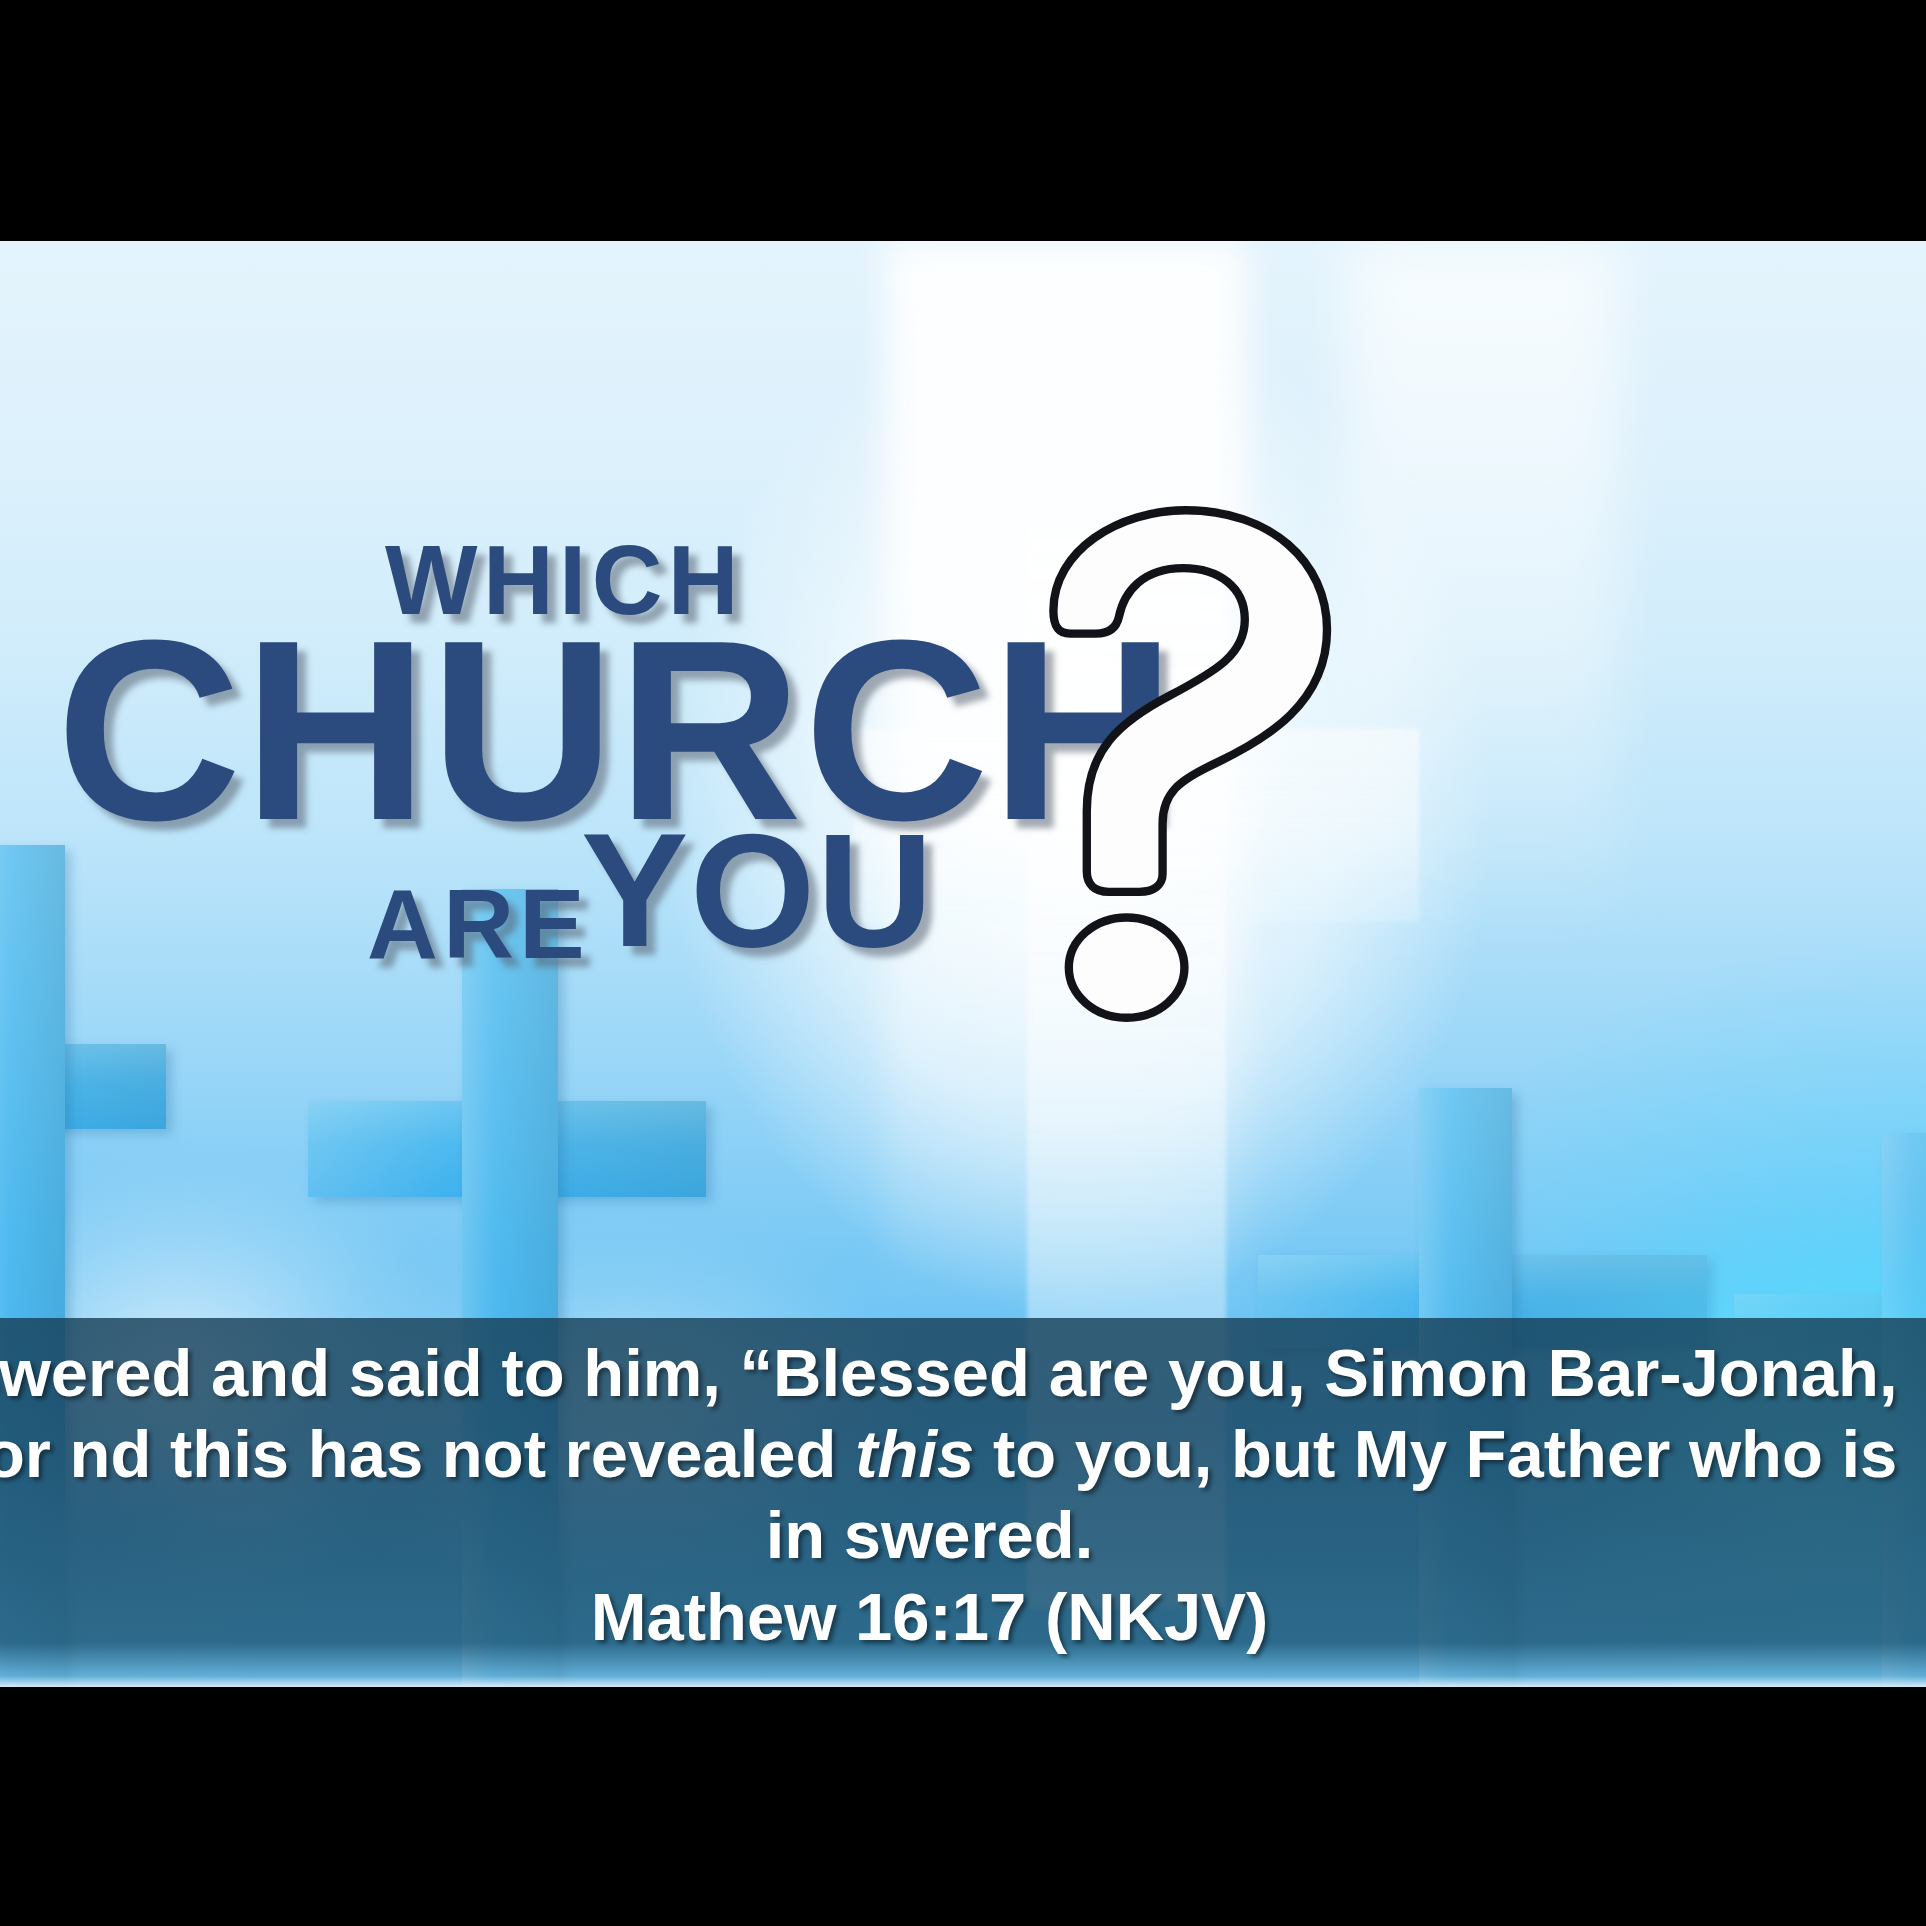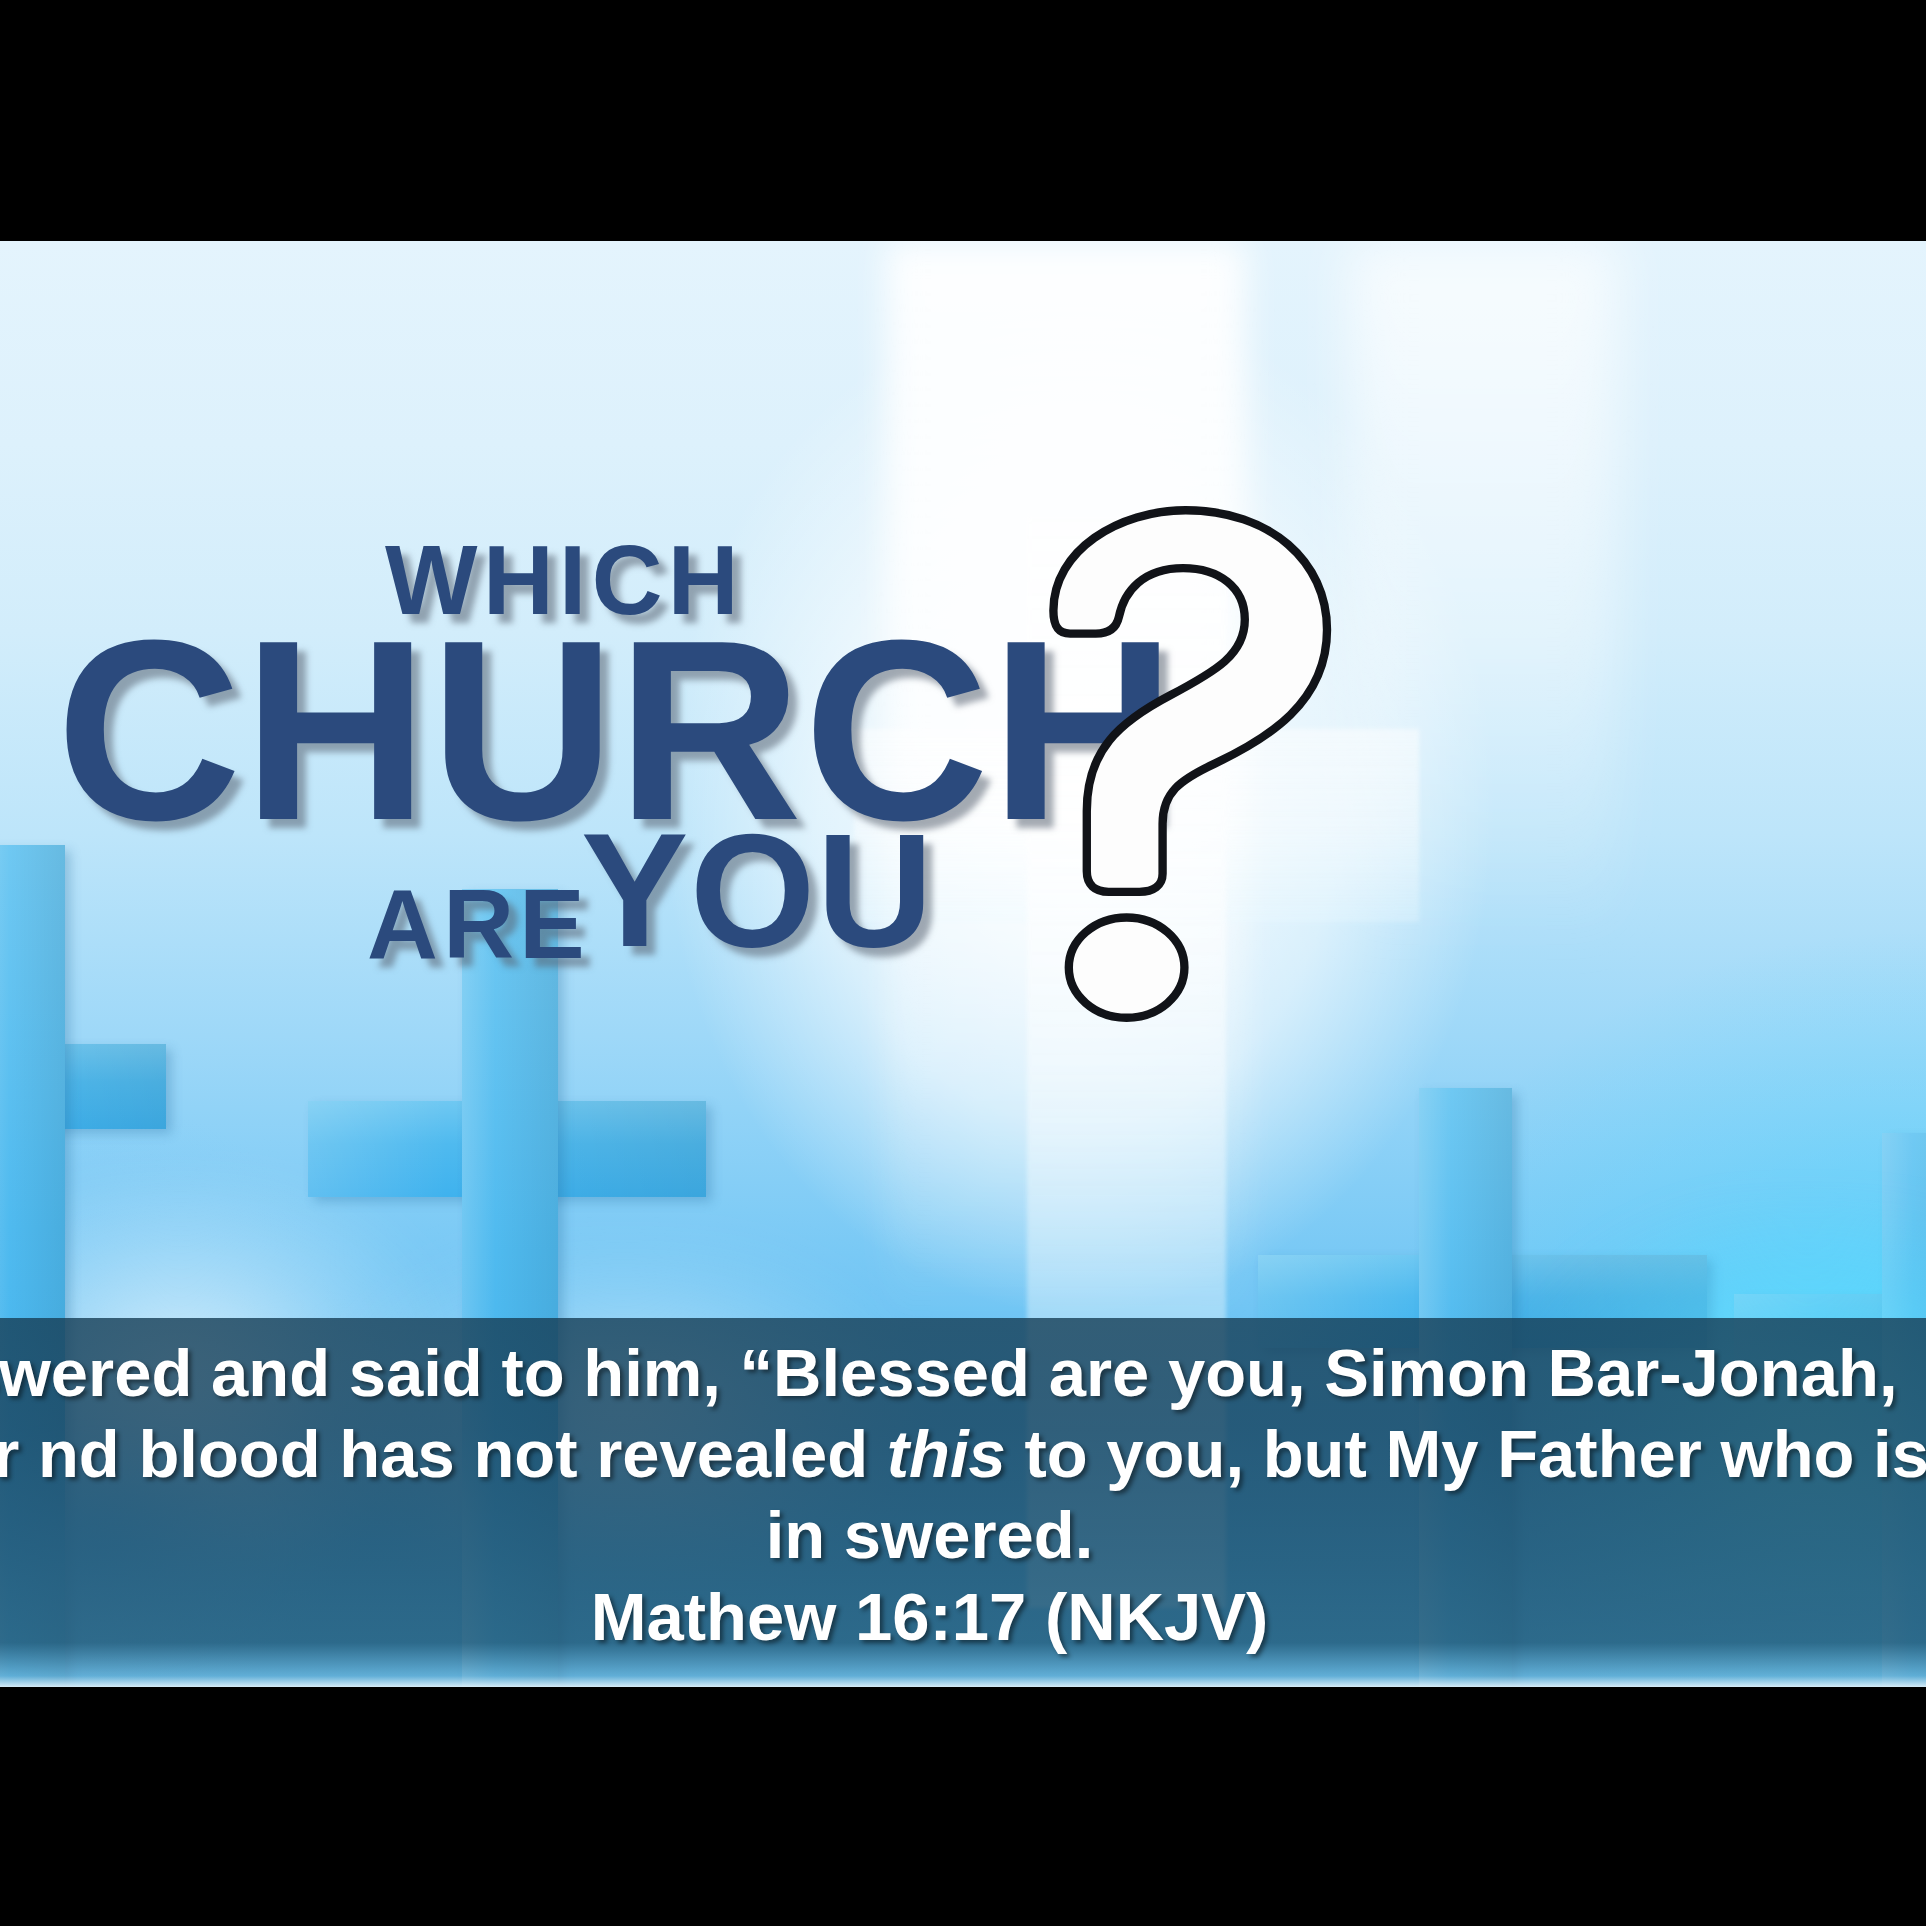--- a/index.html
+++ b/index.html
@@ -294,21 +294,21 @@
                  C 164 214, 152 222, 132 222
                  L 92 222
                  C 72 222, 66 208, 66 186 Z" fill="#fdfdfd" stroke="#111318" stroke-width="13" stroke-linejoin="round"></path>
         <ellipse cx="180" cy="742" rx="90" ry="78" fill="#fdfdfd" stroke="#111318" stroke-width="13"></ellipse>
       </svg>
     </div>
 
     <div id="caption-band">
       <div id="caption-text">
         <span>swered and said to him, “Blessed are you,  Simon Bar-Jonah, for</span>
-        <span>nd blood has not revealed </span><em>this</em><span> to you, but My Father who is in</span>
+        <span>nd this has not revealed </span><em>this</em><span> to you, but My Father who is in</span>
         <span>swered.</span>
         <span id="caption-ref">Mathew 16:17 (NKJV)</span>
       </div>
     </div>
 
   </div>
 
   <div class="letterbox" id="letterbox-bottom"></div>
 
 </div>

